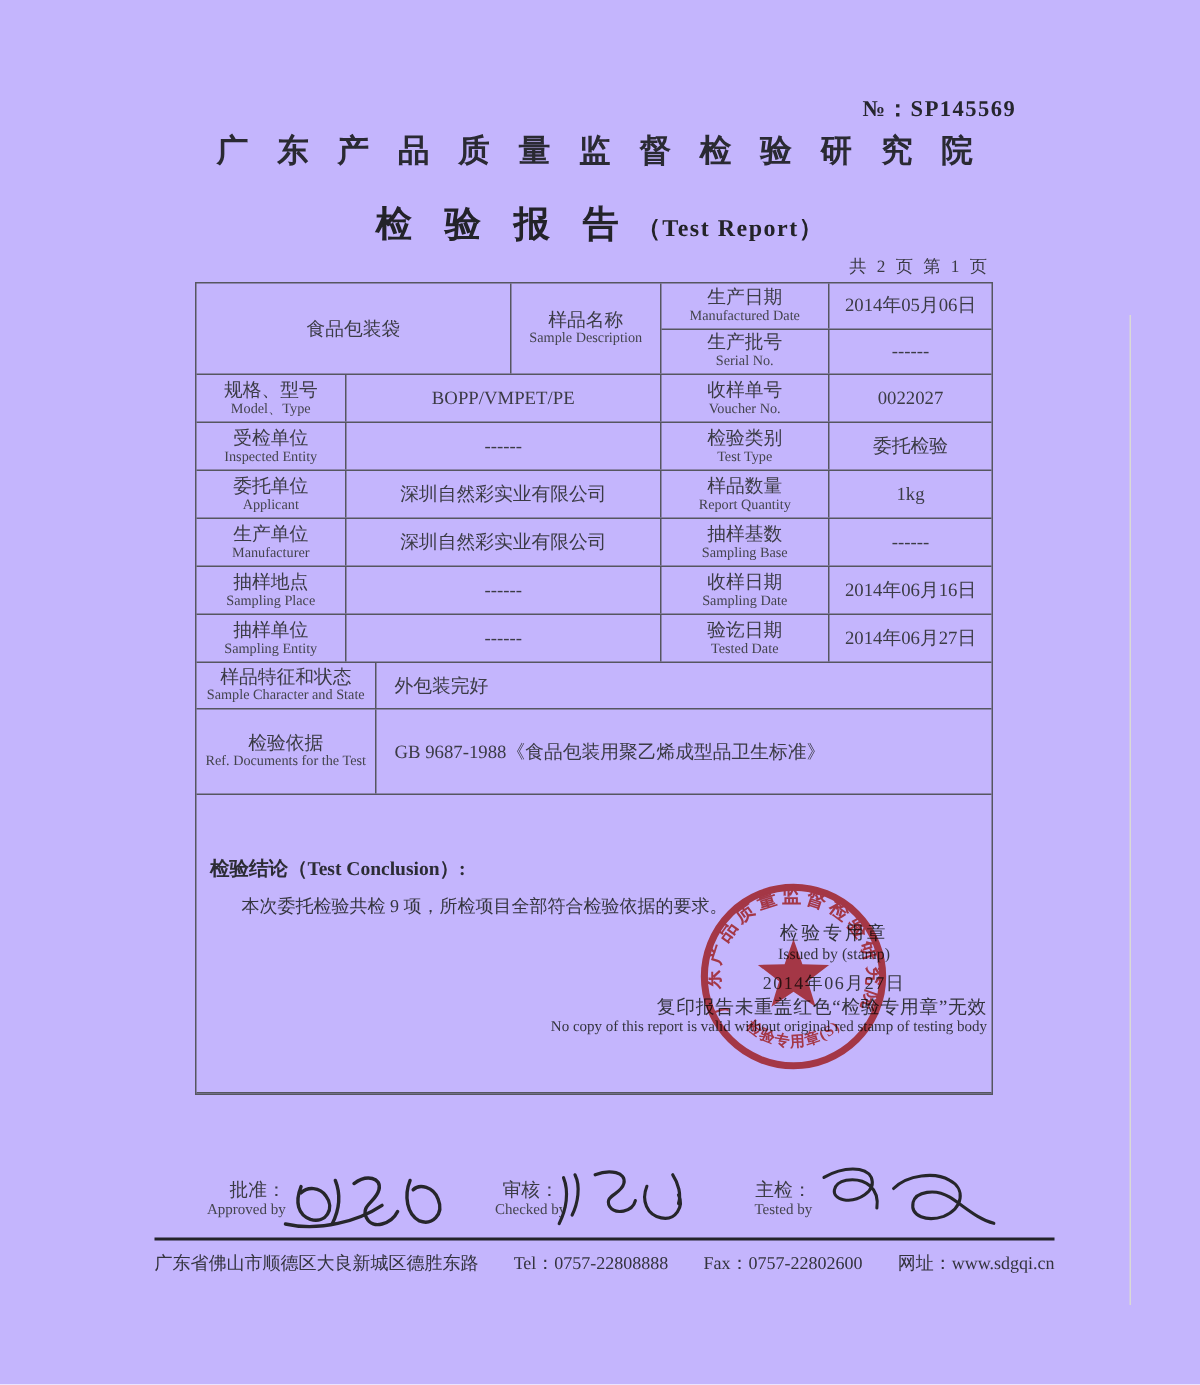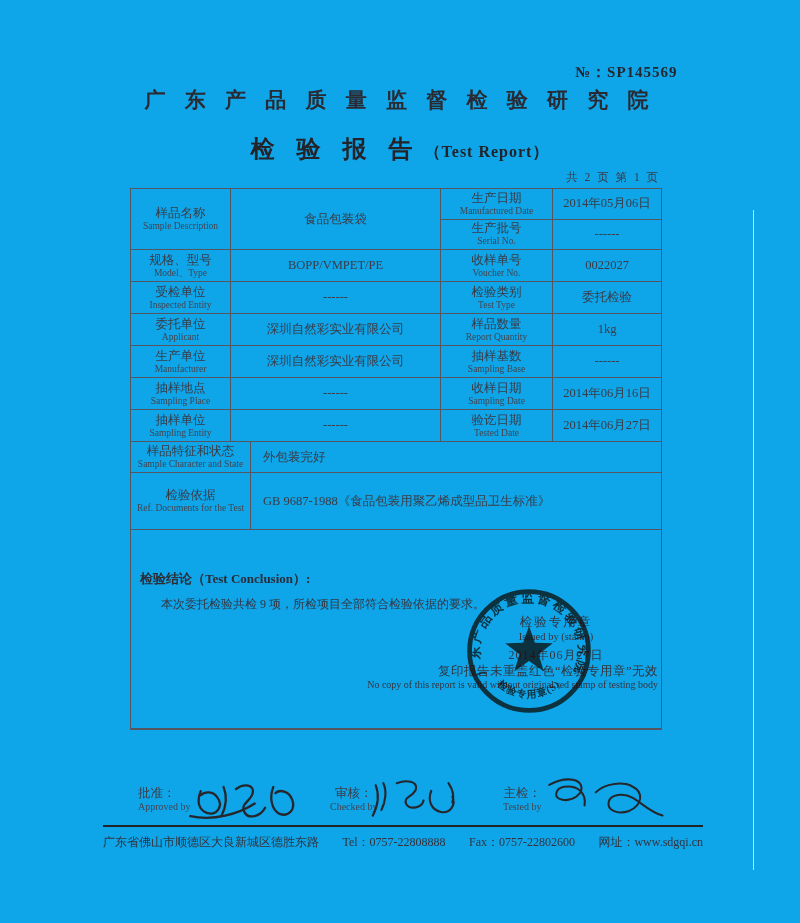--- a/index.html
+++ b/index.html
@@ -1,16 +1,16 @@
 <!DOCTYPE html>
 <html><head>
 <meta charset="utf-8">
 <style>
   html,body{margin:0;padding:0;background:#ffffff;}
-  .page{position:relative;width:800px;height:923px;background:#0ea5e9;overflow:hidden;
+  .page{position:relative;width:800px;height:923px;background:#c4b5fd;overflow:hidden;
         font-family:"Liberation Serif","DejaVu Serif",serif;color:#34343e;}
   .abs{position:absolute;}
   
   .report-no{font-weight:bold;font-size:15px;letter-spacing:1px;color:#26262e;}
   .inst-cn{width:800px;text-align:center;font-size:21px;font-weight:bold;letter-spacing:7px;color:#2a2a33;}
   .inst-en{width:800px;text-align:center;font-size:13.5px;font-weight:bold;color:#2a2a33;}
   .title-line{width:800px;text-align:center;color:#232329;}
   .title-cn{font-size:24px;font-weight:bold;letter-spacing:8px;}
   .title-en{font-size:16px;font-weight:bold;letter-spacing:1px;}
   .pagination{font-size:11.5px;letter-spacing:2px;color:#3a3a44;}
@@ -62,25 +62,25 @@
   <div class="abs inst-cn" style="left:0;top:86px;">广 东 产 品 质 量 监 督 检 验 研 究 院</div>
   <div class="abs title-line" style="left:0;top:133px;">
     <span class="title-cn">检 验 报 告</span>
     <span class="title-en">（Test Report）</span>
   </div>
   <div class="abs pagination" style="left:540px;top:170px;width:120px;text-align:right;">共 2 页 第 1 页</div>
 
   <div class="tbl">
 
     <div class="trow h60">
+      <div class="cell w2 val">食品包装袋</div>
       <div class="cell w1">
         <div class="cn">样品名称</div>
         <div class="en">Sample Description</div>
       </div>
-      <div class="cell w2 val">食品包装袋</div>
       <div class="rightstack">
         <div class="srow">
           <div class="cell sc1">
             <div class="cn">生产日期</div>
             <div class="en">Manufactured Date</div>
           </div>
           <div class="cell sc2 val">2014年05月06日</div>
         </div>
         <div class="srow">
           <div class="cell sc1">
@@ -201,21 +201,21 @@
           <textPath href="#arcTop" startOffset="50%" text-anchor="middle">广东产品质量监督检验研究院</textPath>
         </text>
         <text font-size="9.5" font-weight="bold" fill="#d0342c" letter-spacing="1" font-family="Liberation Serif, serif">
           <textPath href="#arcBot" startOffset="50%" text-anchor="middle">检验专用章(S)</textPath>
         </text>
       </svg>
     </div>
 
   </div>
 
-  <div class="abs sig-label" style="left:138px;top:786px;text-align:left;">
+  <div class="abs sig-label" style="left:138px;top:786px;text-align:right;">
     <div class="cn">批准：</div>
     <div class="en">Approved by</div>
   </div>
   <svg class="abs" style="left:182px;top:778px;" width="135" height="48" viewBox="0 0 130 45">
     <path class="sig-ink" d="M8,36 C30,41 55,34 70,24"></path>
     <path class="sig-ink" d="M18,12 C14,22 16,30 24,33 C34,36 40,26 34,18 C30,12 22,12 18,16"></path>
     <path class="sig-ink" d="M40,8 C44,18 42,28 38,36"></path>
     <path class="sig-ink" d="M52,10 C60,4 70,6 68,14 C66,22 56,24 60,32 C64,40 76,36 80,28"></path>
     <path class="sig-ink" d="M88,8 C84,18 86,30 94,34 C102,37 110,30 106,20 C103,12 94,10 90,14"></path>
   </svg>

